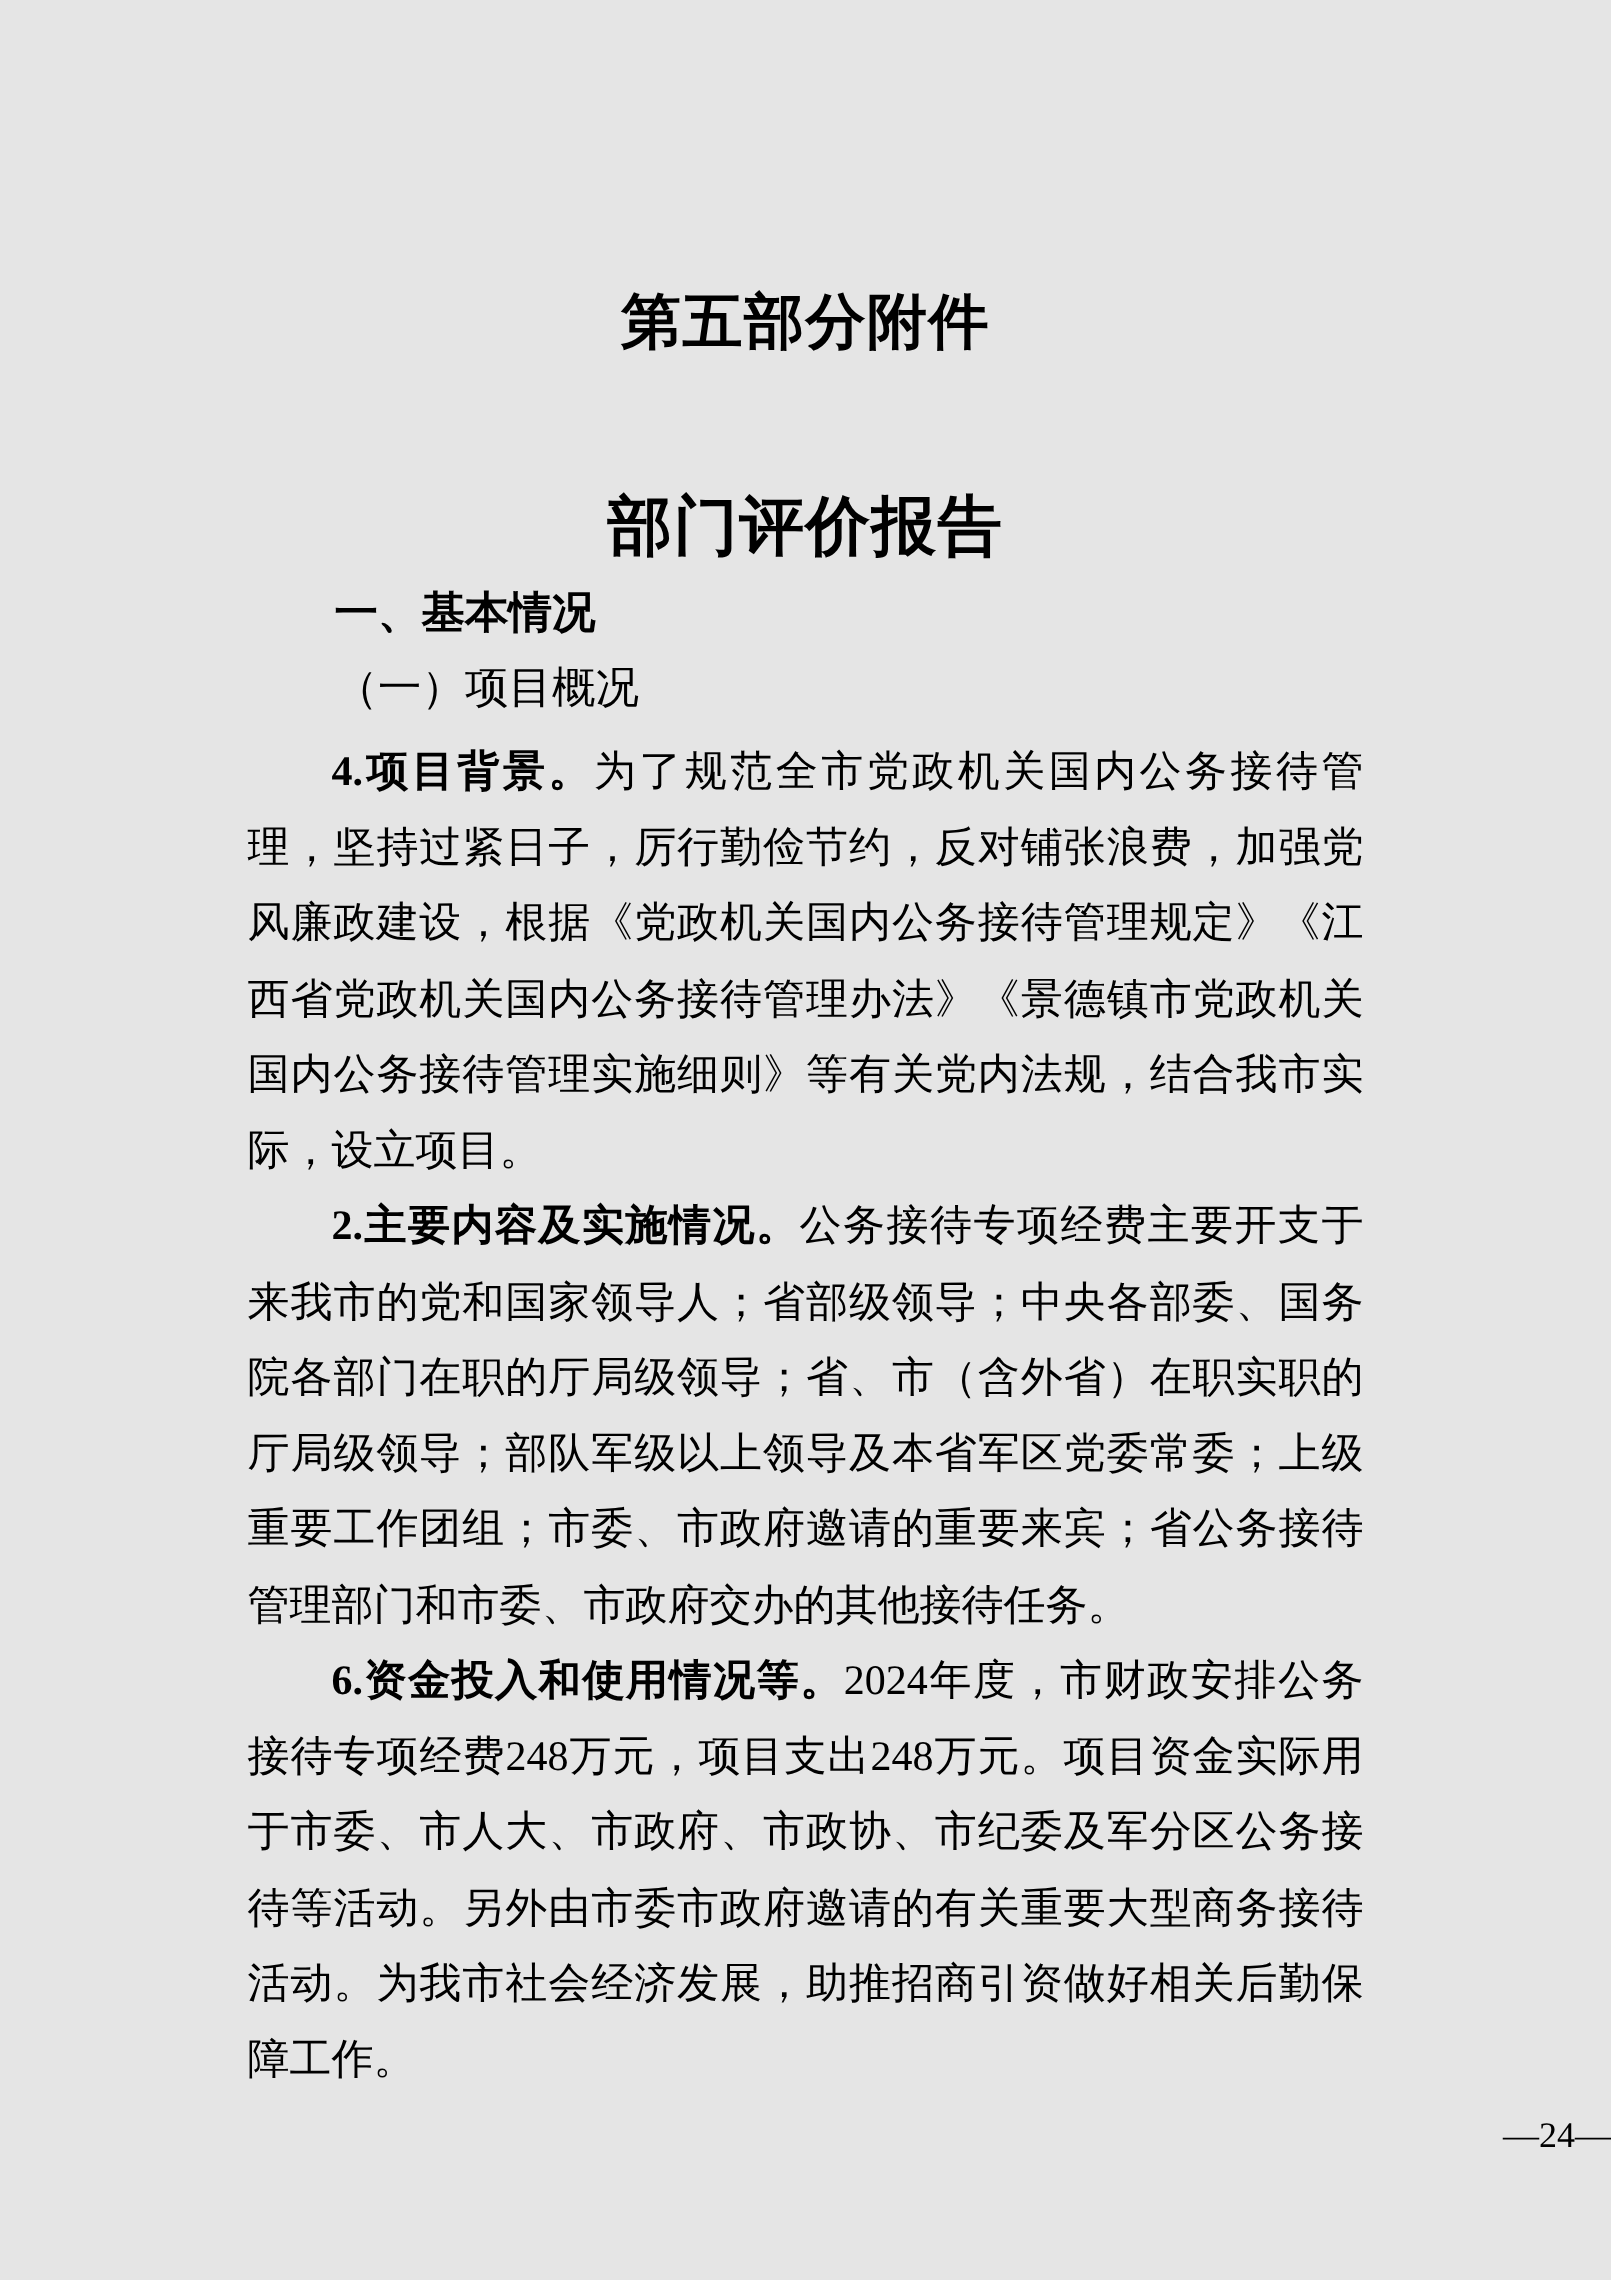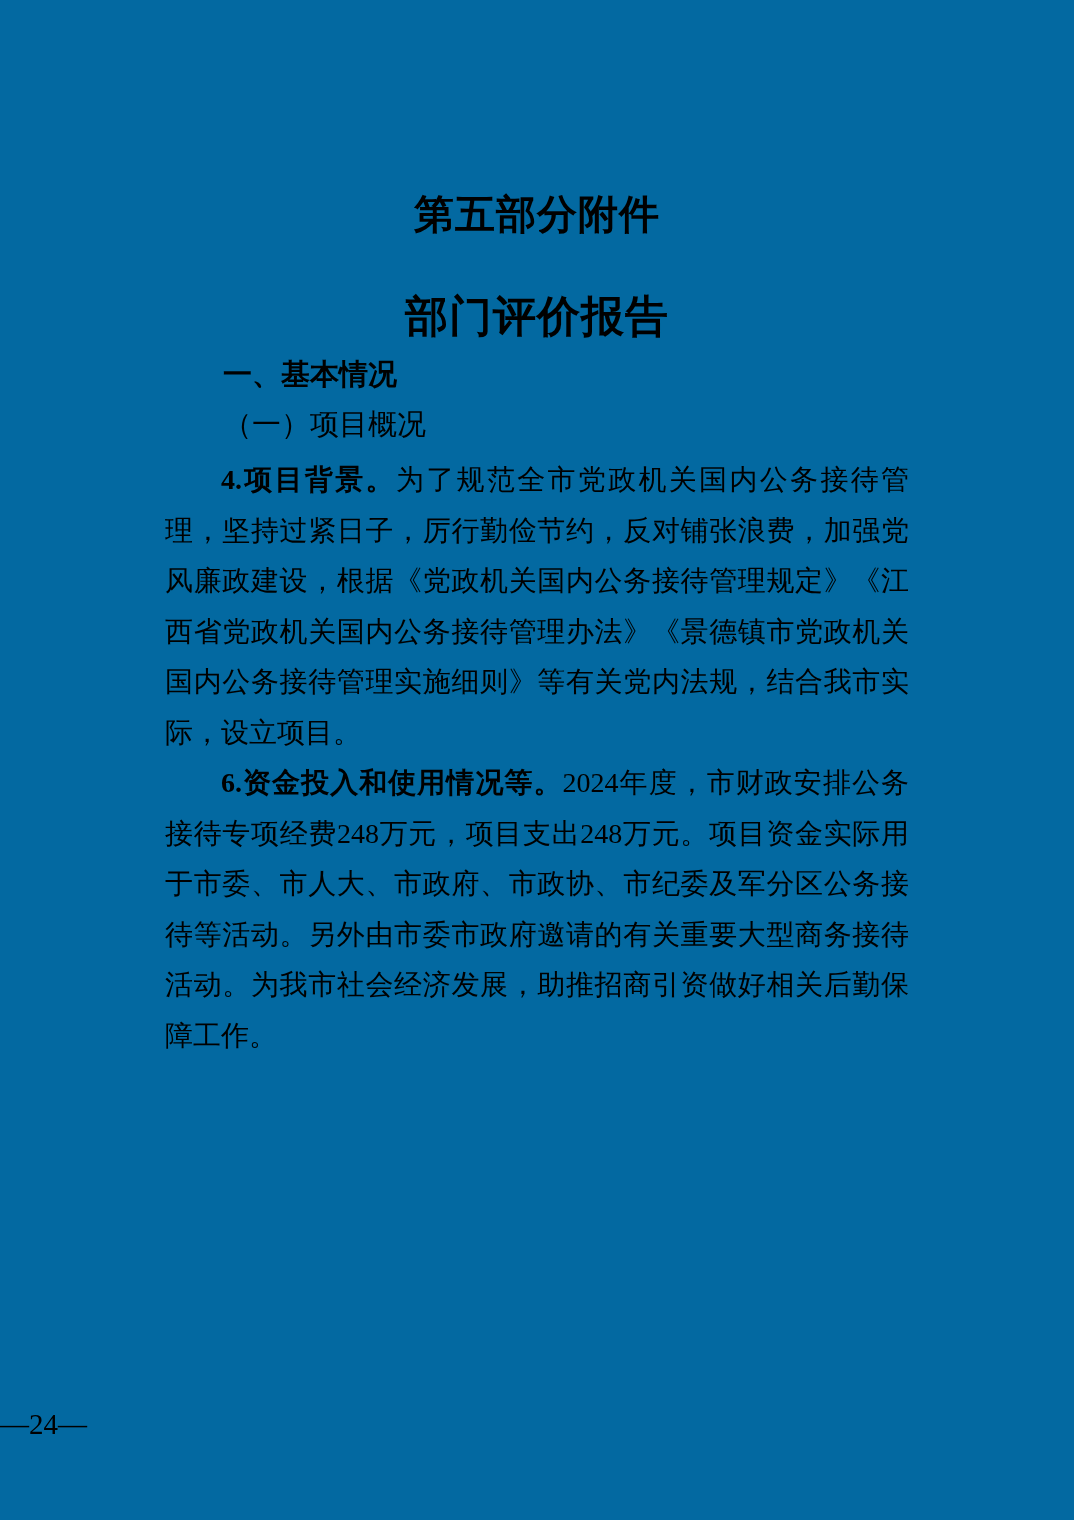--- a/index.html
+++ b/index.html
@@ -4,41 +4,41 @@
 <style>
   html, body {
     margin: 0;
     padding: 0;
     background: #ffffff;
   }
   .page {
     position: relative;
     width: 1074px;
     height: 1520px;
-    background: #0369a1;
+    background: #e5e5e5;
     color: #000000;
     font-family: "Liberation Serif", "DejaVu Serif", serif;
     overflow: hidden;
   }
   .content {
     position: absolute;
     left: 165px;
     top: 0;
     width: 744px;
   }
   .doc-title {
     margin: 191px 0 0 0;
     text-align: center;
     font-size: 40px;
     font-weight: bold;
     line-height: 48px;
     letter-spacing: 1px;
   }
   .doc-subtitle {
-    margin: 52px 0 0 0;
+    margin: 87px 0 0 0;
     text-align: center;
     font-size: 43px;
     font-weight: bold;
     line-height: 52px;
     letter-spacing: 1px;
   }
   .section-heading {
     margin: 6px 0 0 0;
     font-size: 29px;
     font-weight: bold;
@@ -66,22 +66,22 @@
     word-break: break-all;
   }
   .para-lead {
     font-weight: bold;
   }
   .page-number {
     position: absolute;
     left: 0;
     right: 0;
     top: 1408px;
-    text-align: left;
-    font-size: 29px;
+    text-align: right;
+    font-size: 24px;
     line-height: 32px;
   }
 </style>
 </head>
 <body>
 
 <div class="page">
   <div class="content">
 
     <h1 class="doc-title">第五部分附件</h1>
@@ -89,20 +89,21 @@
     <h2 class="doc-subtitle">部门评价报告</h2>
 
     <h3 class="section-heading">一、基本情况</h3>
 
     <h4 class="subsection-heading">（一）项目概况</h4>
 
     <div class="body-text">
 
       <p class="body-para"><span class="para-lead">4.项目背景。</span><span>为了规范全市党政机关国内公务接待管理，坚持过紧日子，厉行勤俭节约，反对铺张浪费，加强党风廉政建设，根据《党政机关国内公务接待管理规定》《江西省党政机关国内公务接待管理办法》《景德镇市党政机关国内公务接待管理实施细则》等有关党内法规，结合我市实际，设立项目。</span></p>
 
+      <p class="body-para"><span class="para-lead">2.主要内容及实施情况。</span><span>公务接待专项经费主要开支于来我市的党和国家领导人；省部级领导；中央各部委、国务院各部门在职的厅局级领导；省、市（含外省）在职实职的厅局级领导；部队军级以上领导及本省军区党委常委；上级重要工作团组；市委、市政府邀请的重要来宾；省公务接待管理部门和市委、市政府交办的其他接待任务。</span></p>
 
       <p class="body-para"><span class="para-lead">6.资金投入和使用情况等。</span><span>2024年度，市财政安排公务接待专项经费248万元，项目支出248万元。项目资金实际用于市委、市人大、市政府、市政协、市纪委及军分区公务接待等活动。另外由市委市政府邀请的有关重要大型商务接待活动。为我市社会经济发展，助推招商引资做好相关后勤保障工作。</span></p>
 
     </div>
   </div>
 
   <div class="page-number">—24—</div>
 </div>
 
 </body></html>

